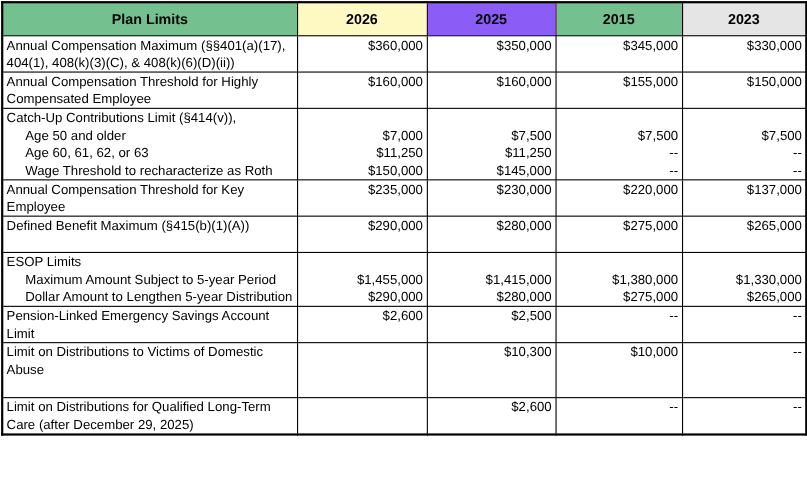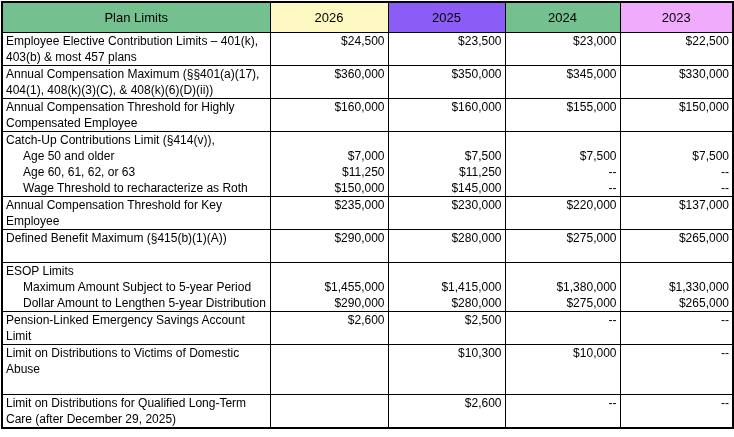--- a/index.html
+++ b/index.html
@@ -25,21 +25,21 @@
   table.plan-table td {
     border: 1px solid #000000;
     padding: 0;
     vertical-align: top;
     overflow: hidden;
   }
   table.plan-table th {
     height: 29px;
     vertical-align: middle;
     font-size: 13px;
-    font-weight: normal;
+    font-weight: bold;
   }
   .lbl {
     font-size: 12px;
     line-height: 16px;
     padding-left: 3px;
     padding-right: 2px;
     white-space: nowrap;
   }
   .lbl.wrap {
     white-space: normal;
@@ -66,42 +66,25 @@
         <col style="width: 118px;">
         <col style="width: 117px;">
         <col style="width: 115px;">
         <col style="width: 113px;">
       </colgroup>
     <thead>
       <tr>
           <th style="background: rgb(116, 192, 143);">Plan Limits</th>
           <th style="background: #fef9c3;">2026</th>
           <th style="background: #8b5cf6;">2025</th>
-          <th style="background: rgb(116, 192, 143);">2024</th>
-          <th style="background: #f0abfc;">2023</th>
+          <th style="background: rgb(116, 192, 143);">2015</th>
+          <th style="background: #e5e5e5;">2023</th>
         </tr>
     </thead>
     <tbody>
-        <tr style="height: 33px;">
-          <td>
-            <div class="lbl wrap">Employee Elective Contribution Limits – 401(k), 403(b) &amp; most 457 plans</div>
-          </td>
-          <td>
-            <div class="val">$24,500</div>
-          </td>
-          <td>
-            <div class="val">$23,500</div>
-          </td>
-          <td>
-            <div class="val">$23,000</div>
-          </td>
-          <td>
-            <div class="val">$22,500</div>
-          </td>
-        </tr>
         <tr style="height: 33px;">
           <td>
             <div class="lbl wrap">Annual Compensation Maximum (§§401(a)(17), 404(1), 408(k)(3)(C), &amp; 408(k)(6)(D)(ii))</div>
           </td>
           <td>
             <div class="val">$360,000</div>
           </td>
           <td>
             <div class="val">$350,000</div>
           </td>

